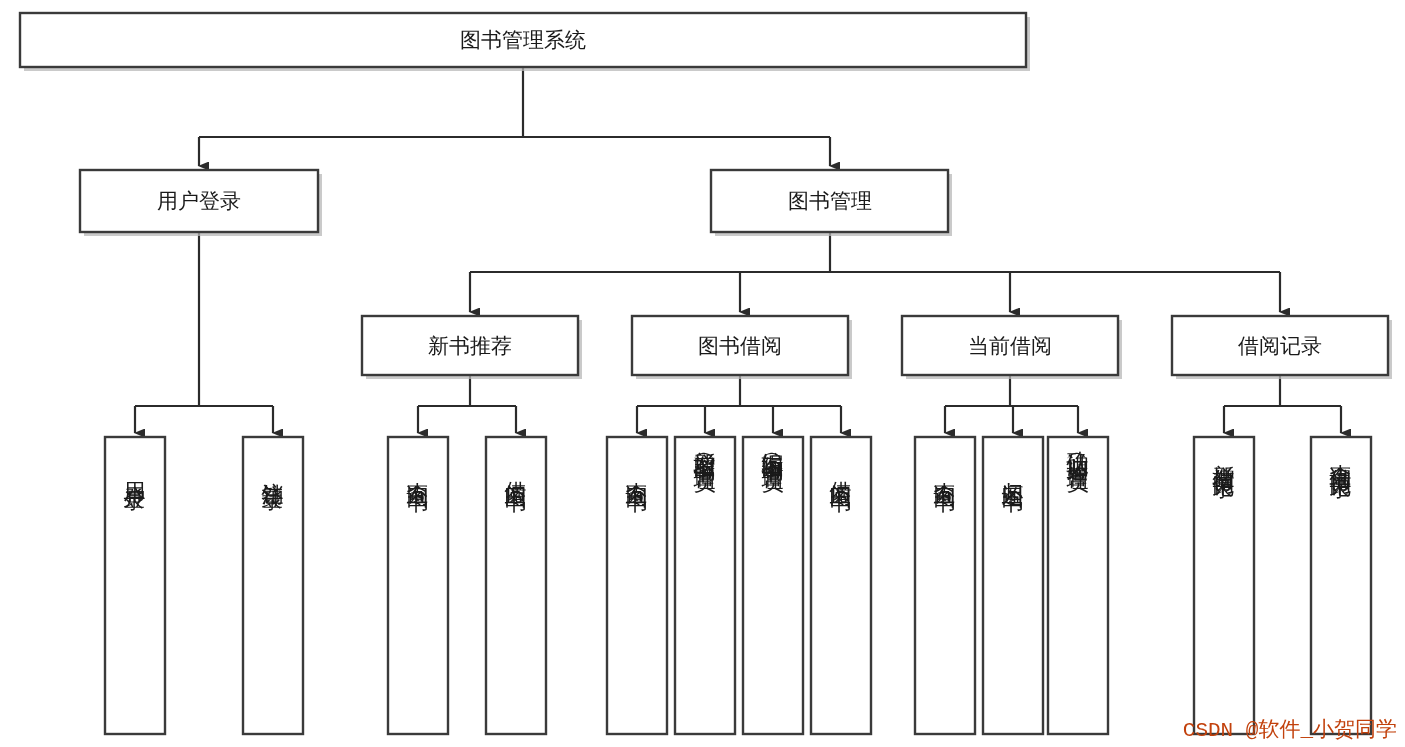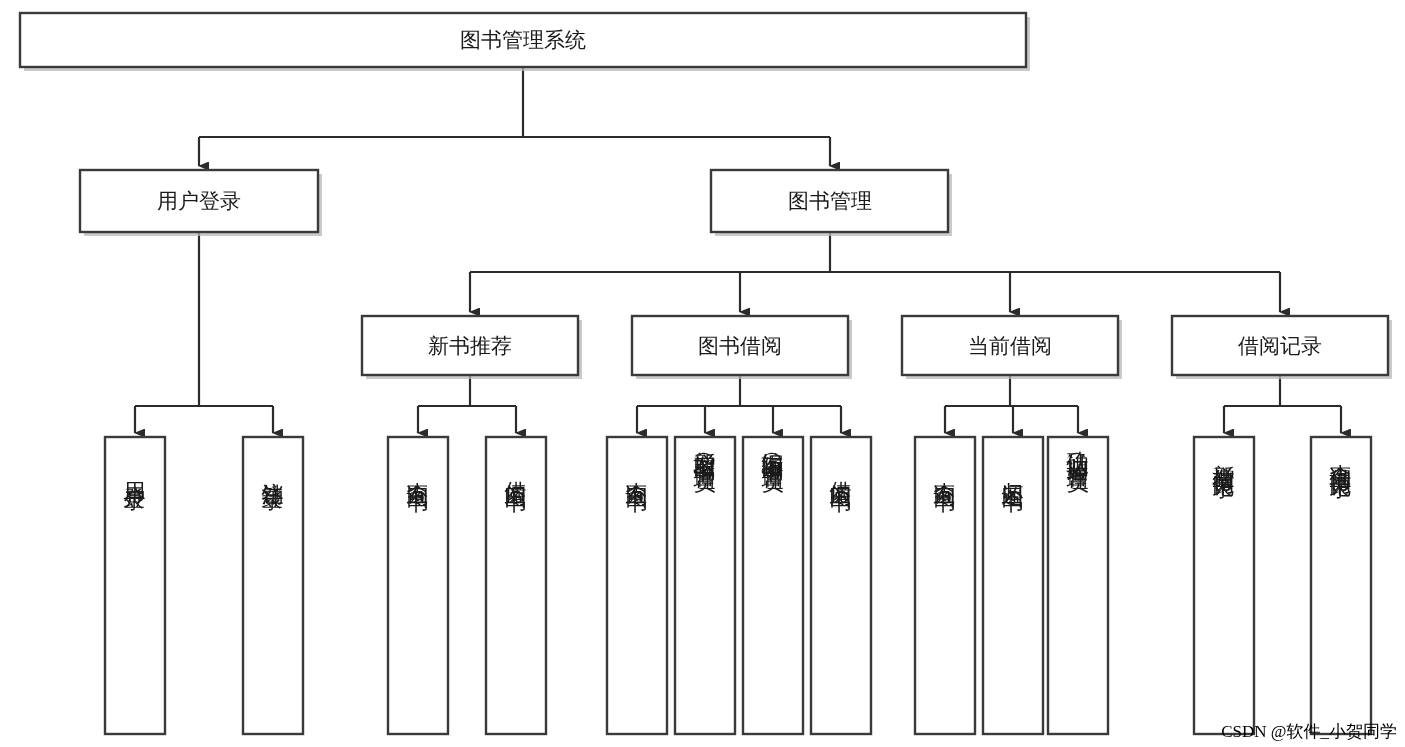--- a/index.html
+++ b/index.html
@@ -55,23 +55,23 @@
     font-size: 22px;
     writing-mode: vertical-rl;
     text-orientation: upright;
     letter-spacing: 3px;
     text-anchor: middle;
   }
   .watermark {
     position: absolute;
     right: 8px;
     bottom: 4px;
-    font-family: Liberation Serif, serif;
-    font-size: 17px;
-    color: #000000;
+    font-family: Liberation Mono, monospace;
+    font-size: 21px;
+    color: #c2410c;
     white-space: nowrap;
     pointer-events: none;
   }
 </style>
 </head>
 <body>
 
 <div id="diagram-root">
   <svg class="canvas" viewBox="0 0 1405 747" xmlns="http://www.w3.org/2000/svg">
     <defs>

